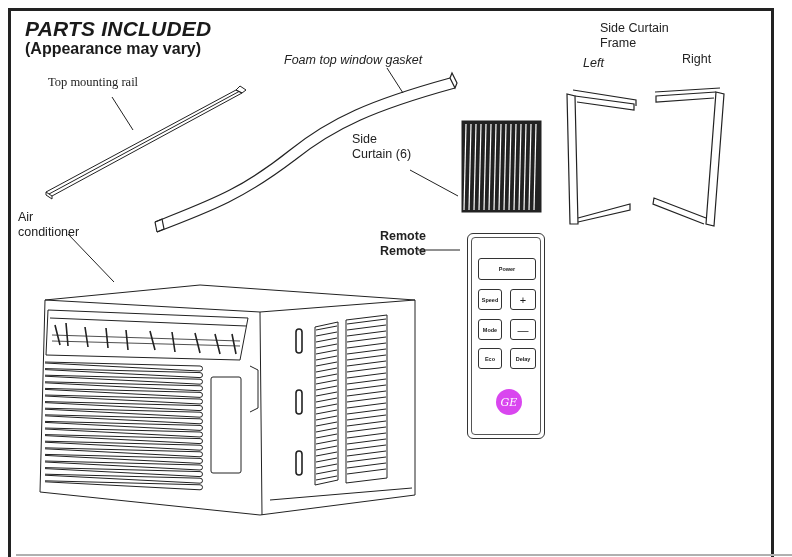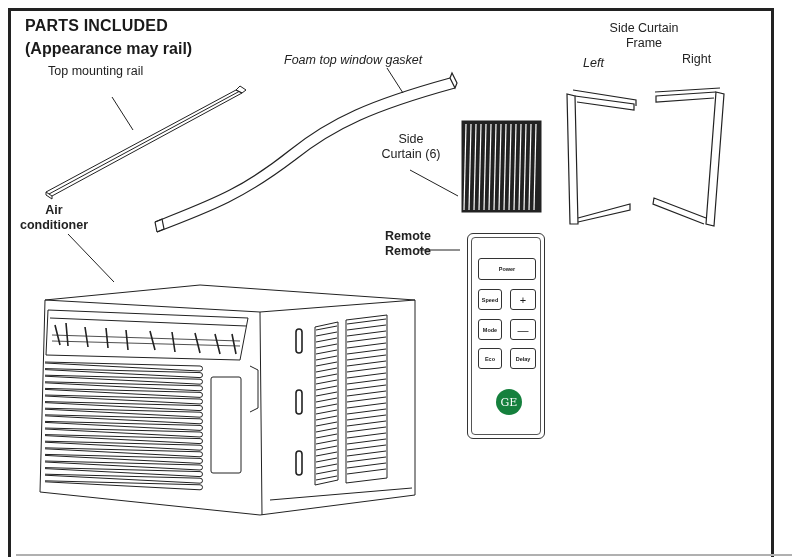--- a/index.html
+++ b/index.html
@@ -1,50 +1,50 @@
 <!DOCTYPE html>
 <html><head>
 <meta charset="utf-8">
 <style>
   html, body { margin: 0; padding: 0; background: #ffffff; }
   body { width: 792px; height: 557px; position: relative; overflow: hidden; font-family: "Liberation Sans", sans-serif; color: #1a1a1a; }
   .page-frame { position: absolute; left: 8px; top: 8px; width: 766px; height: 570px; border-left: 3px solid #222; border-top: 3px solid #222; border-right: 3px solid #222; box-sizing: border-box; }
   .bottom-rule { position: absolute; left: 16px; top: 554px; width: 776px; height: 2px; background: #b0b0b0; }
-  .title { position: absolute; left: 25px; top: 17px; font-weight: bold; font-size: 16px; letter-spacing: 0.2px; }
+  .title { position: absolute; left: 25px; top: 17px; font-weight: bold; font-size: 21px; letter-spacing: 0.2px; font-style: italic; }
   .subtitle { position: absolute; left: 25px; top: 40px; font-weight: bold; font-size: 16px; }
-  .label { position: absolute; font-size: 12.5px; line-height: 15px; text-align: center; color: #222; }
+  .label { position: absolute; font-size: 12.5px; line-height: 15px; color: #222; }
   svg.art { position: absolute; left: 0; top: 0; }
   .remote { position: absolute; left: 467px; top: 233px; width: 78px; height: 206px; border: 1.5px solid #333; border-radius: 6px; box-sizing: border-box; background: #fff; }
   .remote-inner { position: absolute; left: 3px; top: 3px; right: 3px; bottom: 3px; border: 1px solid #555; border-radius: 4px; }
   .rbtn { position: absolute; border: 1px solid #333; border-radius: 3px; font-size: 5.5px; font-weight: bold; display: flex; align-items: center; justify-content: center; background: #fff; box-sizing: border-box; cursor: pointer; }
   .rbtn.sym { font-size: 11px; font-weight: normal; }
-  .ge-logo { position: absolute; left: 24px; top: 151px; width: 26px; height: 26px; border-radius: 50%; background: #15803d; color: #fff; font-family: "DejaVu Serif", serif; font-size: 11px; display: flex; align-items: center; justify-content: center; }
+  .ge-logo { position: absolute; left: 24px; top: 151px; width: 26px; height: 26px; border-radius: 50%; background: #d946ef; color: #fff; font-family: "DejaVu Serif", serif; font-style: italic; font-size: 11px; display: flex; align-items: center; justify-content: center; }
 </style>
 </head>
 <body>
 
 <div class="page-frame"></div>
 <div class="bottom-rule"></div>
 
 <div class="title">PARTS INCLUDED</div>
-<div class="subtitle">(Appearance may rail)</div>
-
-<div class="label" style="left:48px; top:64px;">Top mounting rail</div>
+<div class="subtitle">(Appearance may vary)</div>
+
+<div class="label" style="left:48px; top:75px;font-family:Liberation Serif, serif;">Top mounting rail</div>
 <div class="label" style="left:284px; top:53px;font-style:italic;">Foam top window gasket</div>
-<div class="label" style="left:352px; top:132px; width:70px;margin-left:24px;">
+<div class="label" style="left:352px; top:132px; width:70px;">
   <div>Side</div>
   <div>Curtain (6)</div>
 </div>
 <div class="label" style="left:600px; top:21px; width:88px;">
   <div>Side Curtain</div>
   <div>Frame</div>
 </div>
 <div class="label" style="left:583px; top:56px;font-style:italic;">Left</div>
 <div class="label" style="left:682px; top:52px;">Right</div>
-<div class="label" style="left:18px; top:203px; width:72px;font-weight:bold;">
+<div class="label" style="left:18px; top:210px; width:72px;">
   <div>Air</div>
   <div>conditioner</div>
 </div>
 <div class="label" style="left:380px; top:229px; width:56px;font-weight:bold;">
   <div>Remote</div>
   <div>Remote</div>
 </div>
 
 <svg class="art" width="792" height="557" viewBox="0 0 792 557">
   <g fill="none" stroke="#222" stroke-width="1">

